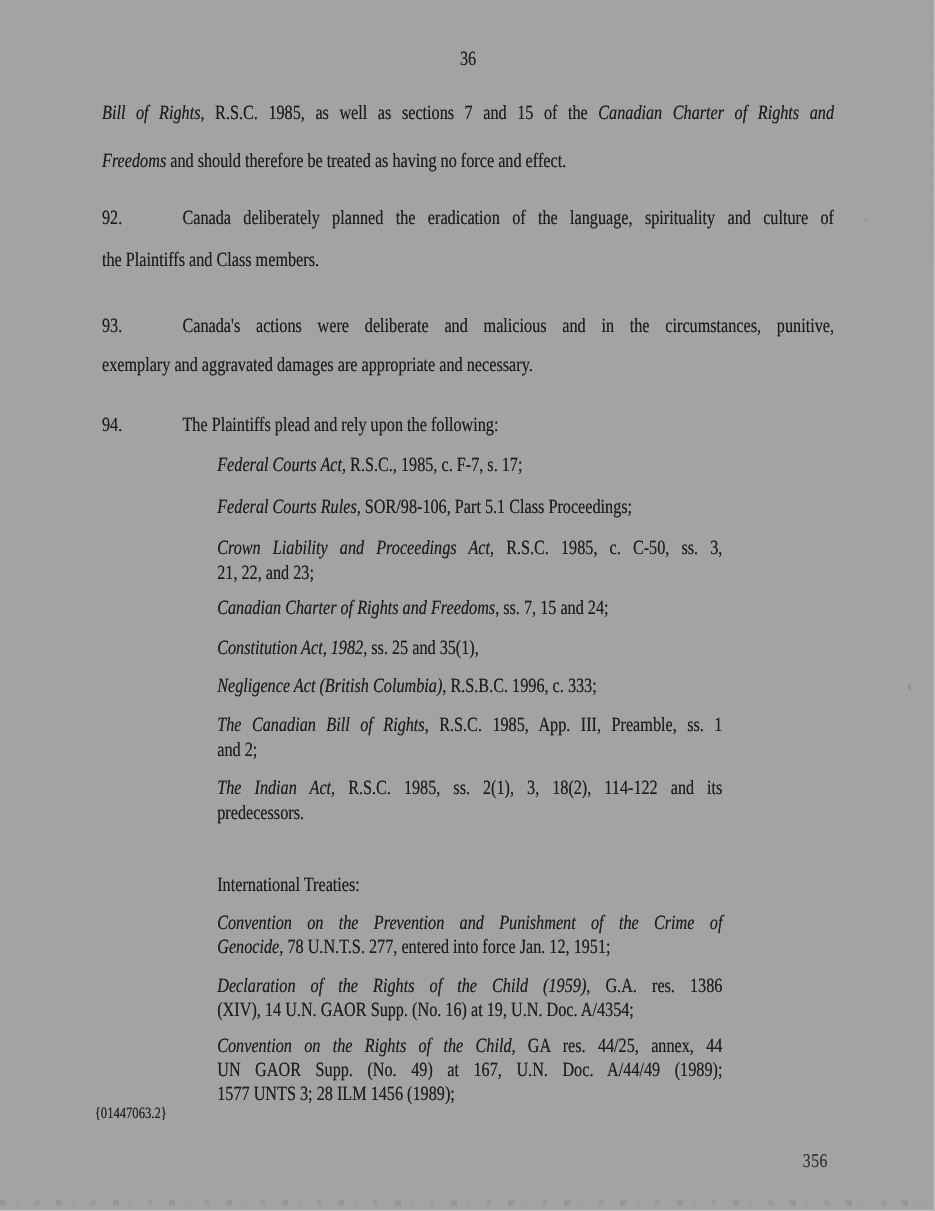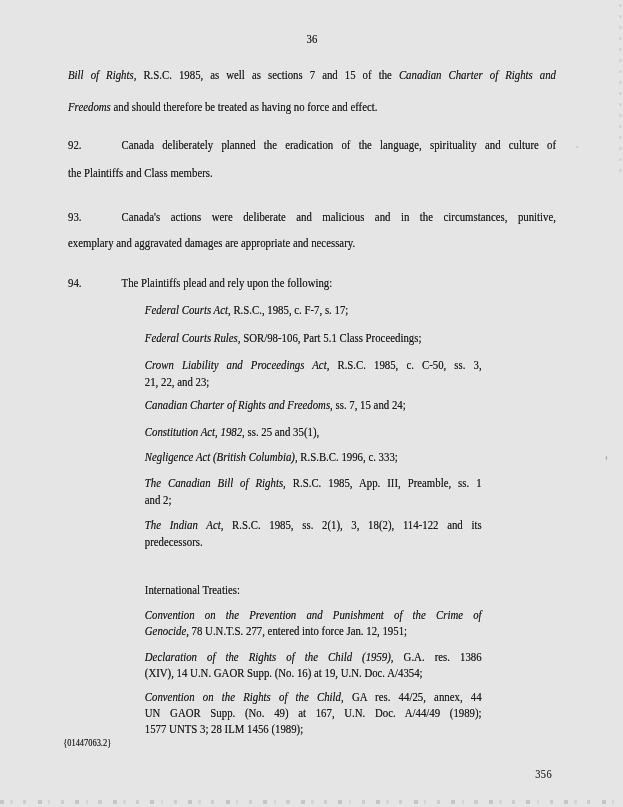--- a/index.html
+++ b/index.html
@@ -4,21 +4,21 @@
 <style>
   html, body { margin: 0; padding: 0; }
   body {
     width: 623px; height: 807px;
     background: #ffffff;
     font-family: "Liberation Serif", serif;
   }
   .page {
     position: relative;
     width: 623px; height: 807px;
-    background: #e5e5e5;
+    background: #a3a3a3;
     overflow: hidden;
     color: #1d1d1d;
   }
   
   .sheet {
     position: absolute; top: 0; left: 0;
     width: 779px; height: 807px;
     transform: scaleX(0.8);
     transform-origin: 0 0;
     font-size: 13.5px;

